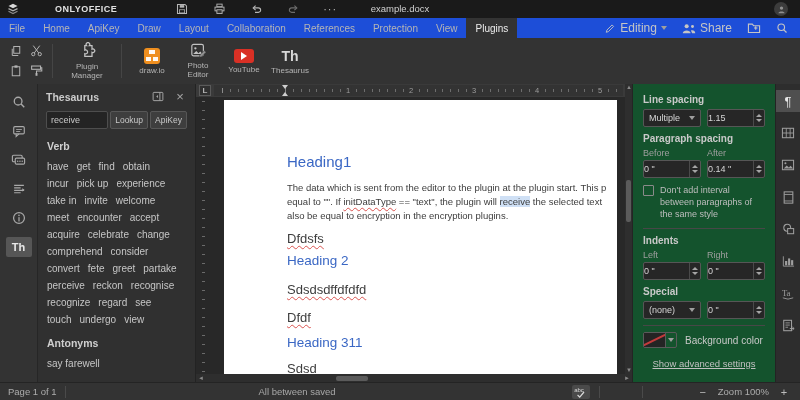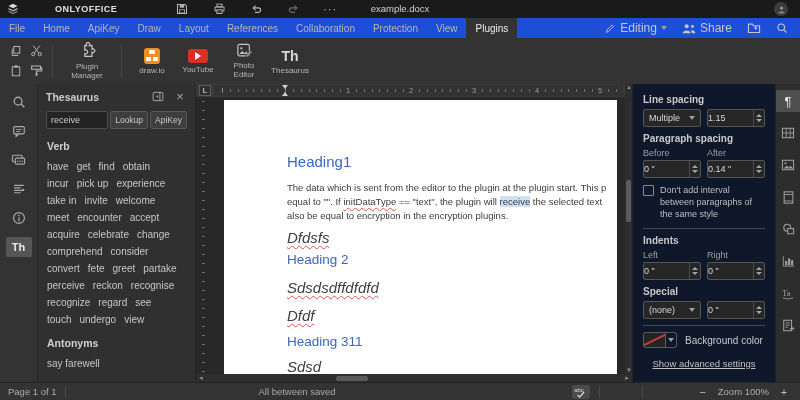--- a/index.html
+++ b/index.html
@@ -90,35 +90,35 @@
     background-image:repeating-linear-gradient(180deg, #6a6a6a 0 1px, transparent 1px 9px);
     background-size:3px 100%; background-position:center 4px; background-repeat:no-repeat; }
 
   .page { position:absolute; left:28px; top:16px; width:393px; bottom:8px; background:#ffffff; overflow:hidden; }
   .pc { padding:53px 0 0 63px; }
   .docline { white-space:pre; font-size:9.5px; color:#3d3d3d; line-height:14px; }
   .h1 { font-size:15px; color:var(--accent_heading_blue); line-height:18px; margin-bottom:10px; }
   .h2 { font-size:13.5px; color:var(--accent_heading_blue); line-height:17px; margin-bottom:11px; }
   .h3 { font-size:13.5px; color:var(--accent_heading_blue); line-height:17px; margin-bottom:8px; }
   .para { margin-bottom:6px; }
-  .small-line { font-size:15px; color:#3d3d3d; line-height:13px;font-style:italic; }
+  .small-line { font-size:13px; color:#3d3d3d; line-height:13px; }
   .sq { text-decoration-line:underline; text-decoration-style:wavy; text-decoration-color:var(--spell_error_red);
     text-decoration-thickness:1px; text-underline-offset:2px; }
   .hl { background:var(--selection_highlight); }
   .mb10 { margin-bottom:10px; } .mb7 { margin-bottom:7px; } .mb8 { margin-bottom:8px; }
 
   .vscroll { position:absolute; right:0; top:0; width:7px; bottom:8px; background:#2e2e2e; }
   .vthumb { position:absolute; left:1px; right:1px; top:96px; height:42px; background:#5b5b5b; border-radius:2px; }
   .varrow { position:absolute; left:1px; width:5px; height:5px; color:#8a8a8a; font-size:6px; line-height:5px; text-align:center; }
   .hscroll { position:absolute; left:0; right:0; bottom:0; height:8px; background:#2e2e2e; }
   .hthumb { position:absolute; top:1.5px; height:5px; left:140px; width:32px; background:#5b5b5b; border-radius:2px; }
   .harrow { position:absolute; top:1px; width:6px; height:6px; color:#8a8a8a; font-size:6px; line-height:6px; text-align:center; }
 
   
-  .rightpanel { width:143px; background:#0f172a; border-left:1px solid #242424; padding:6px 10px 0 10px; color:#c9c9c9; }
+  .rightpanel { width:143px; background:#14532d; border-left:1px solid #242424; padding:6px 10px 0 10px; color:#c9c9c9; }
   .rp-label { font-size:10px; font-weight:bold; color:#c9c9c9; margin:4px 0 4px 0; }
   .rp-sub { font-size:9px; color:#9e9e9e; }
   .rp-row { display:flex; justify-content:space-between; margin-bottom:6px; }
   .rp-col { width:58px; }
   .sel { height:18px; display:flex; align-items:center; justify-content:space-between; background:#262626;
     border:1px solid #565656; border-radius:2px; padding:0 5px; font-size:9px; color:#d6d6d6; width:58px; cursor:default; }
   .spin { width:58px; height:18px; display:flex; background:#262626; border:1px solid #565656; border-radius:2px; }
   .spin .val { flex:1; padding-right:4px; font-size:9px; color:#d6d6d6; line-height:16px; }
   .spin .arrs { width:11px; border-left:1px solid #4a4a4a; display:flex; flex-direction:column; align-items:center; justify-content:center; gap:2px; }
   .tri-up { width:0; height:0; border-left:3px solid transparent; border-right:3px solid transparent; border-bottom:3.5px solid #a5a5a5; }
@@ -205,22 +205,22 @@
     </div>
   </div>
 
   <div class="tabbar">
     <div class="tabs" id="tabs">
         <div class="tab">File</div>
         <div class="tab">Home</div>
         <div class="tab">ApiKey</div>
         <div class="tab">Draw</div>
         <div class="tab">Layout</div>
+        <div class="tab">Collaboration</div>
         <div class="tab">References</div>
-        <div class="tab">Collaboration</div>
         <div class="tab">Protection</div>
         <div class="tab">View</div>
         <div class="tab active">Plugins</div>
       </div>
     <div class="tabbar-right">
       <div class="tb-ctl">
         <svg width="12" height="11" viewBox="0 0 16 16">
             <path d="M2.5 13.5 l1-3.2 7.5-7.5 2.2 2.2 -7.5 7.5z" fill="none" stroke="currentColor" stroke-width="1.3"></path>
           </svg>
         <span>Editing</span>
@@ -283,35 +283,35 @@
     <div class="plug-btn">
       <svg width="19" height="18" viewBox="0 0 20 20">
           <path d="M7 4 h2 a2 2 0 1 1 3 0 h3 v4 a2 2 0 1 1 0 3.4 V16 H7 v-3 a2.2 2.2 0 1 0 0-4z" fill="none" stroke="#c3c3c3" stroke-width="1.4"></path>
         </svg>
       <span class="lbl" style="width:46px;">Plugin Manager</span>
     </div>
     <div class="vsep"></div>
     <div class="plug-btn">
       <span class="drawio-ic"></span>
       <span class="lbl">draw.io</span>
-    </div>
-    <div class="plug-btn">
-      <span class="yt-ic"></span>
-      <span class="lbl">YouTube</span>
     </div>
     <div class="plug-btn">
       <svg width="17" height="16" viewBox="0 0 18 18">
           <rect x="1.5" y="1.5" width="13" height="13" rx="2" fill="none" stroke="#c3c3c3" stroke-width="1.3"></rect>
           <circle cx="5.5" cy="6" r="1.3" fill="#c3c3c3"></circle>
           <path d="M3 12.5 l3.5-3.5 2.5 2.5 2-2 2.5 3z" fill="#c3c3c3"></path>
           <path d="M10.5 13.5 l5-5 2 2 -5 5 -2.5.5z" fill="#8f8f8f" stroke="#333" stroke-width=".6"></path>
         </svg>
       <span class="lbl" style="display:flex;align-items:center;gap:2px;flex-direction:column;">
           <span style="width:34px;">Photo Editor</span>
         </span>
+    </div>
+    <div class="plug-btn">
+      <span class="yt-ic"></span>
+      <span class="lbl">YouTube</span>
     </div>
     <div class="plug-btn">
       <span class="th-ic">Th</span>
       <span class="lbl">Thesaurus</span>
     </div>
   </div>
 
   <div class="main">
 
     <div class="leftbar">

